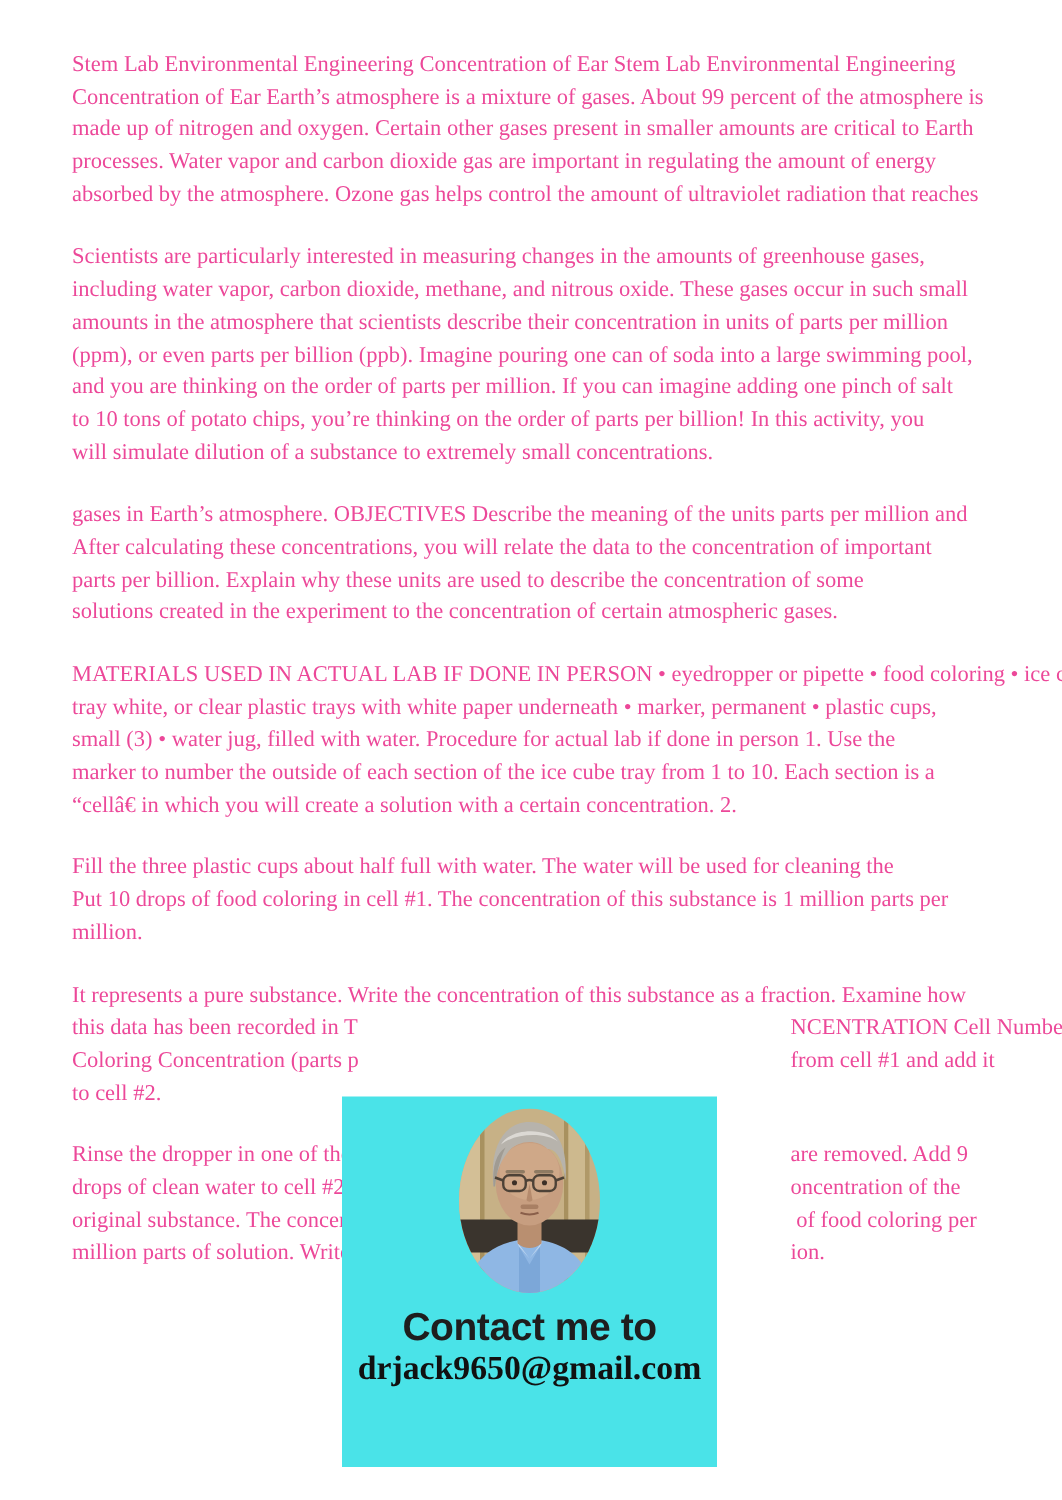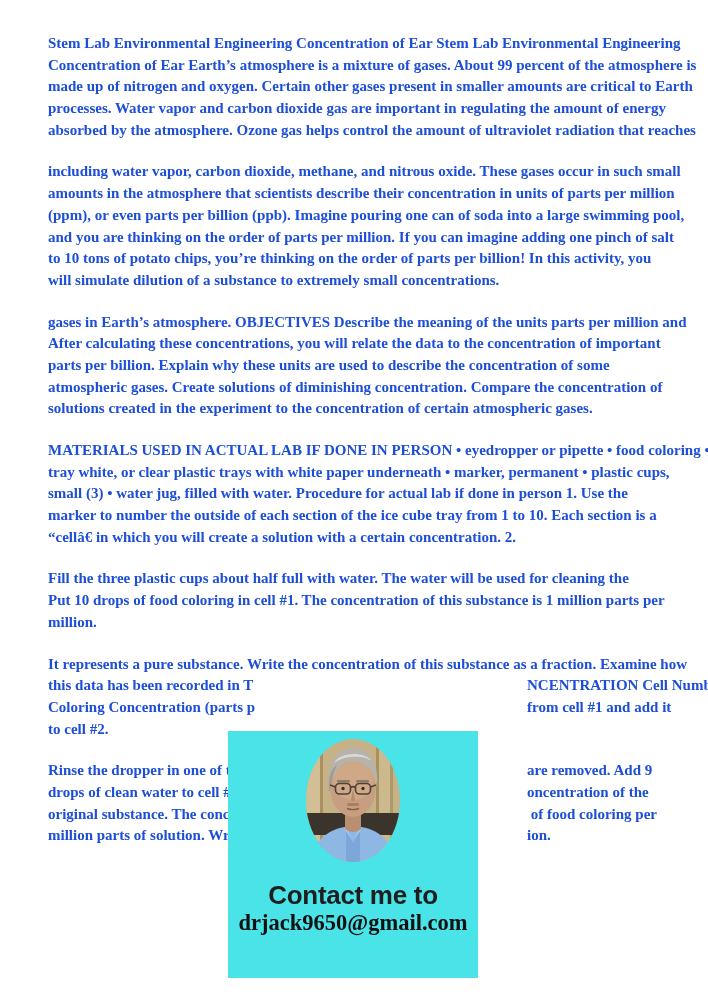--- a/index.html
+++ b/index.html
@@ -28,61 +28,61 @@
   .overlay {
     position: absolute; left: 228px; top: 731px;
     width: 250px; height: 247px;
     z-index: 5;
     display: flex; flex-direction: column; align-items: center;
     box-sizing: border-box;
   }
   .photo { margin-top: 8px; width: 94px; height: 123px; }
   .photo svg { display: block; width: 100%; height: 100%; }
   .ov-title {
-    margin-top: 18px;
+    margin-top: 7px;
     font-family: "Liberation Sans", "DejaVu Sans", sans-serif;
     font-weight: 800;
     font-size: 26px; line-height: 30px;
     letter-spacing: -0.3px;
     text-align: center;
   }
   .ov-email {
     margin-top: 0;
     font-family: "Liberation Serif", serif;
     font-weight: 700;
     font-size: 22.5px; line-height: 26px;
     text-align: center;
   }
 </style>
 </head>
 <body style="background: rgb(255, 255, 255);">
 
 <main>
 
-  <section class="doc" id="doc" style="color: #1d4ed8; font-weight: bold;">
+  <section class="doc" id="doc" style="color: #ec4899;">
       <div class="para">
         <div class="line"><span class="frag-l">Stem Lab Environmental Engineering Concentration of Ear Stem Lab Environmental Engineering</span></div>
         <div class="line"><span class="frag-l">Concentration of Ear Earth’s atmosphere is a mixture of gases. About 99 percent of the atmosphere is</span></div>
         <div class="line"><span class="frag-l">made up of nitrogen and oxygen. Certain other gases present in smaller amounts are critical to Earth</span></div>
         <div class="line"><span class="frag-l">processes. Water vapor and carbon dioxide gas are important in regulating the amount of energy</span></div>
         <div class="line"><span class="frag-l">absorbed by the atmosphere. Ozone gas helps control the amount of ultraviolet radiation that reaches</span></div>
       </div>
       <div class="para">
+        <div class="line"><span class="frag-l">Scientists are particularly interested in measuring changes in the amounts of greenhouse gases,</span></div>
         <div class="line"><span class="frag-l">including water vapor, carbon dioxide, methane, and nitrous oxide. These gases occur in such small</span></div>
         <div class="line"><span class="frag-l">amounts in the atmosphere that scientists describe their concentration in units of parts per million</span></div>
         <div class="line"><span class="frag-l">(ppm), or even parts per billion (ppb). Imagine pouring one can of soda into a large swimming pool,</span></div>
         <div class="line"><span class="frag-l">and you are thinking on the order of parts per million. If you can imagine adding one pinch of salt</span></div>
         <div class="line"><span class="frag-l">to 10 tons of potato chips, you’re thinking on the order of parts per billion! In this activity, you</span></div>
         <div class="line"><span class="frag-l">will simulate dilution of a substance to extremely small concentrations.</span></div>
       </div>
       <div class="para">
         <div class="line"><span class="frag-l">gases in Earth’s atmosphere. OBJECTIVES Describe the meaning of the units parts per million and</span></div>
         <div class="line"><span class="frag-l">After calculating these concentrations, you will relate the data to the concentration of important</span></div>
         <div class="line"><span class="frag-l">parts per billion. Explain why these units are used to describe the concentration of some</span></div>
-        <div class="line"><span class="frag-l">atmospheric gases. Create solutions of diminishing concentration. Compare the concentration of</span></div>
         <div class="line"><span class="frag-l">solutions created in the experiment to the concentration of certain atmospheric gases.</span></div>
       </div>
       <div class="para">
         <div class="line"><span class="frag-l">MATERIALS USED IN ACTUAL LAB IF DONE IN PERSON • eyedropper or pipette • food coloring • ice cube</span></div>
         <div class="line"><span class="frag-l">tray white, or clear plastic trays with white paper underneath • marker, permanent • plastic cups,</span></div>
         <div class="line"><span class="frag-l">small (3) • water jug, filled with water. Procedure for actual lab if done in person 1. Use the</span></div>
         <div class="line"><span class="frag-l">marker to number the outside of each section of the ice cube tray from 1 to 10. Each section is a</span></div>
         <div class="line"><span class="frag-l">“cellâ€ in which you will create a solution with a certain concentration. 2.</span></div>
       </div>
       <div class="para">

